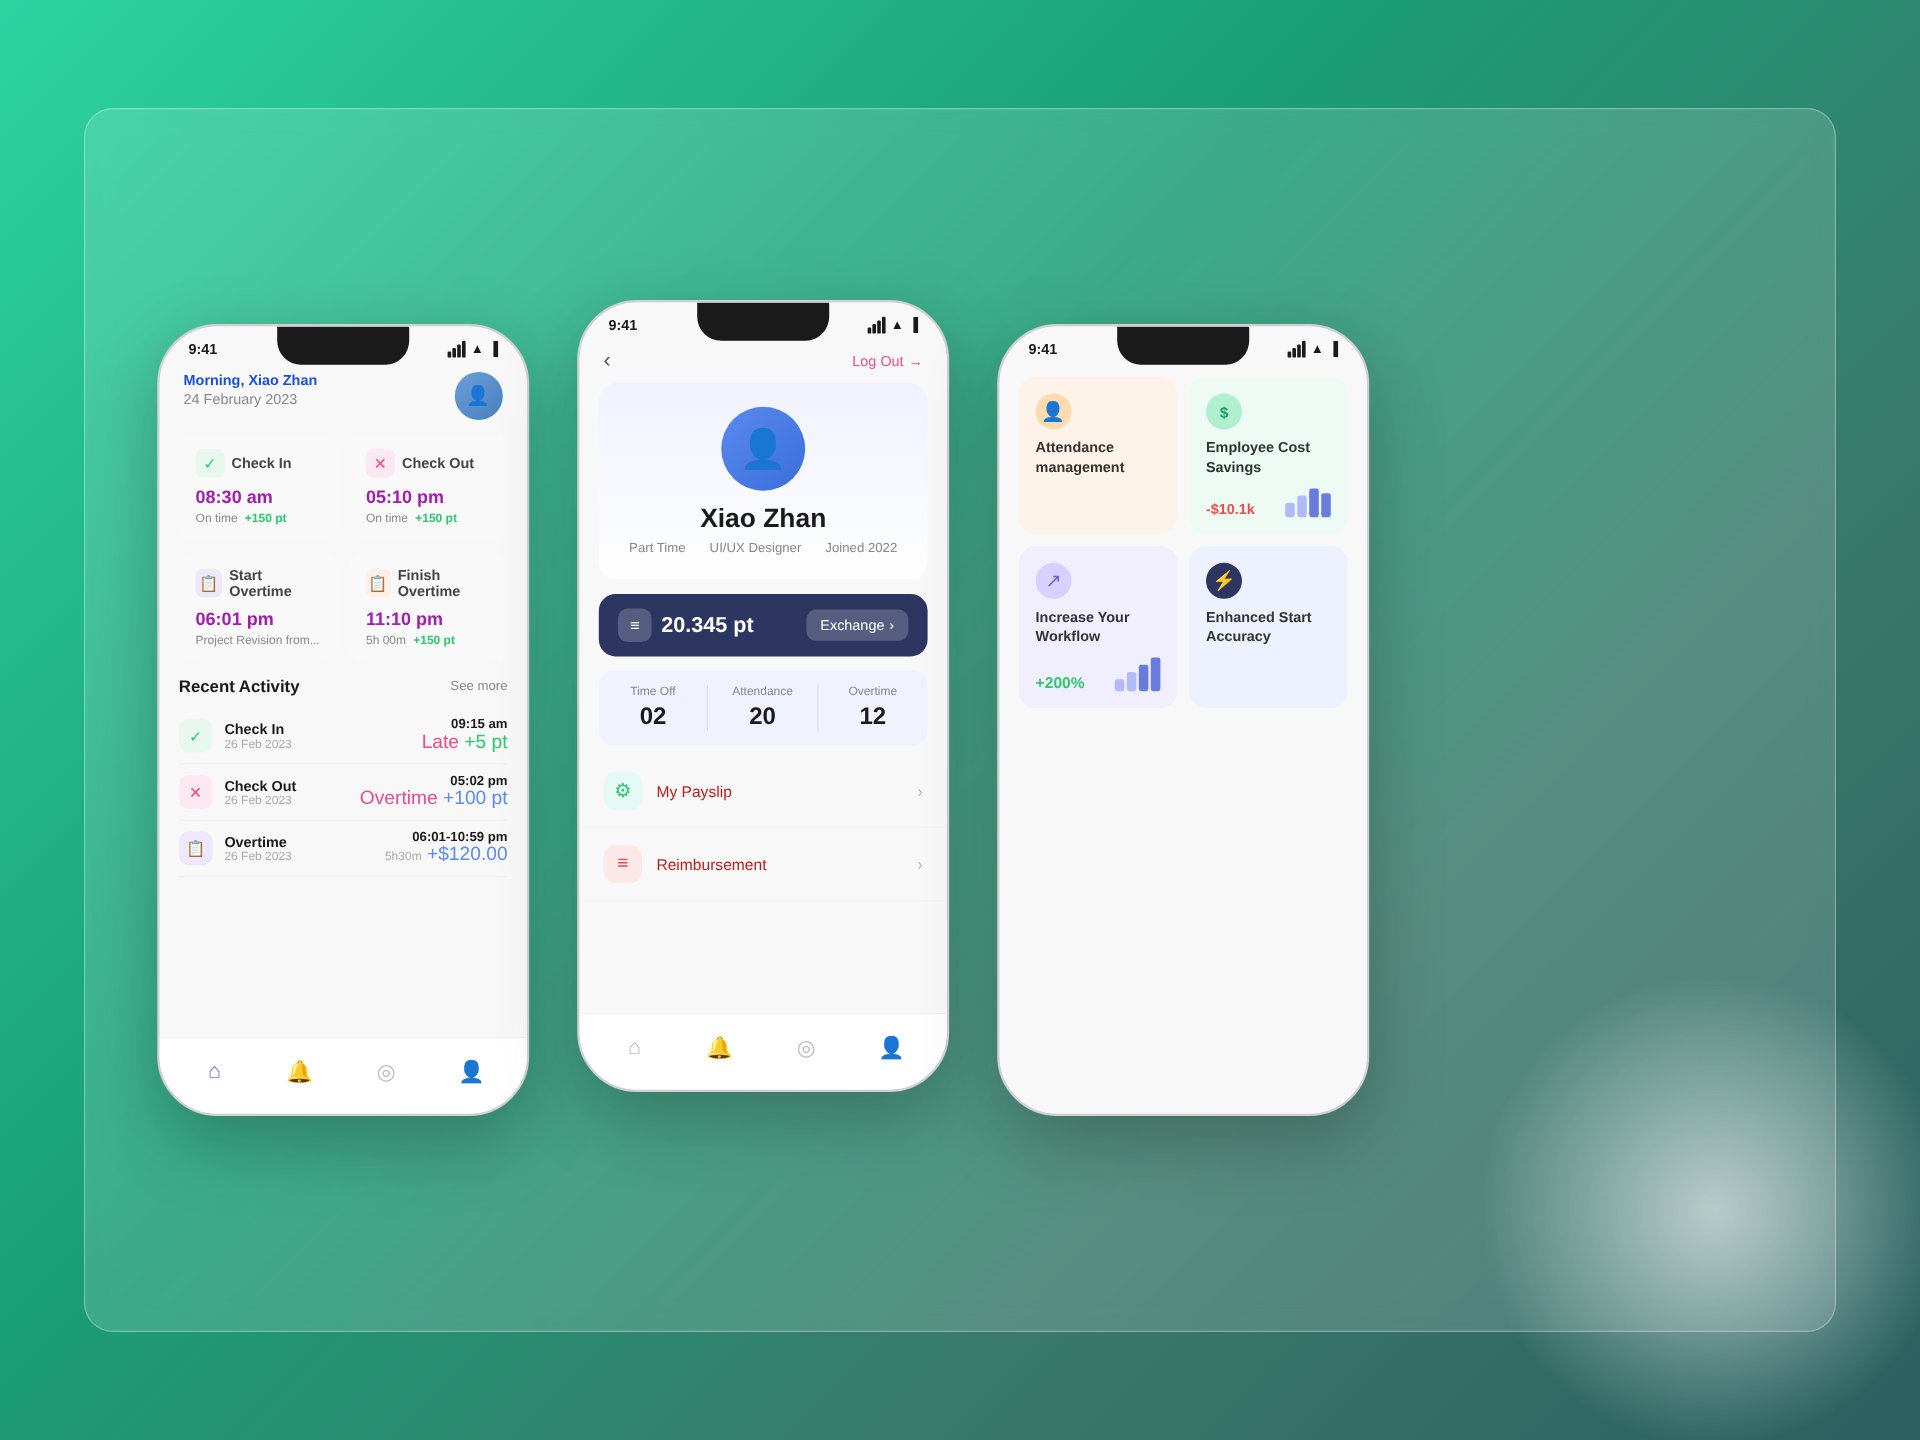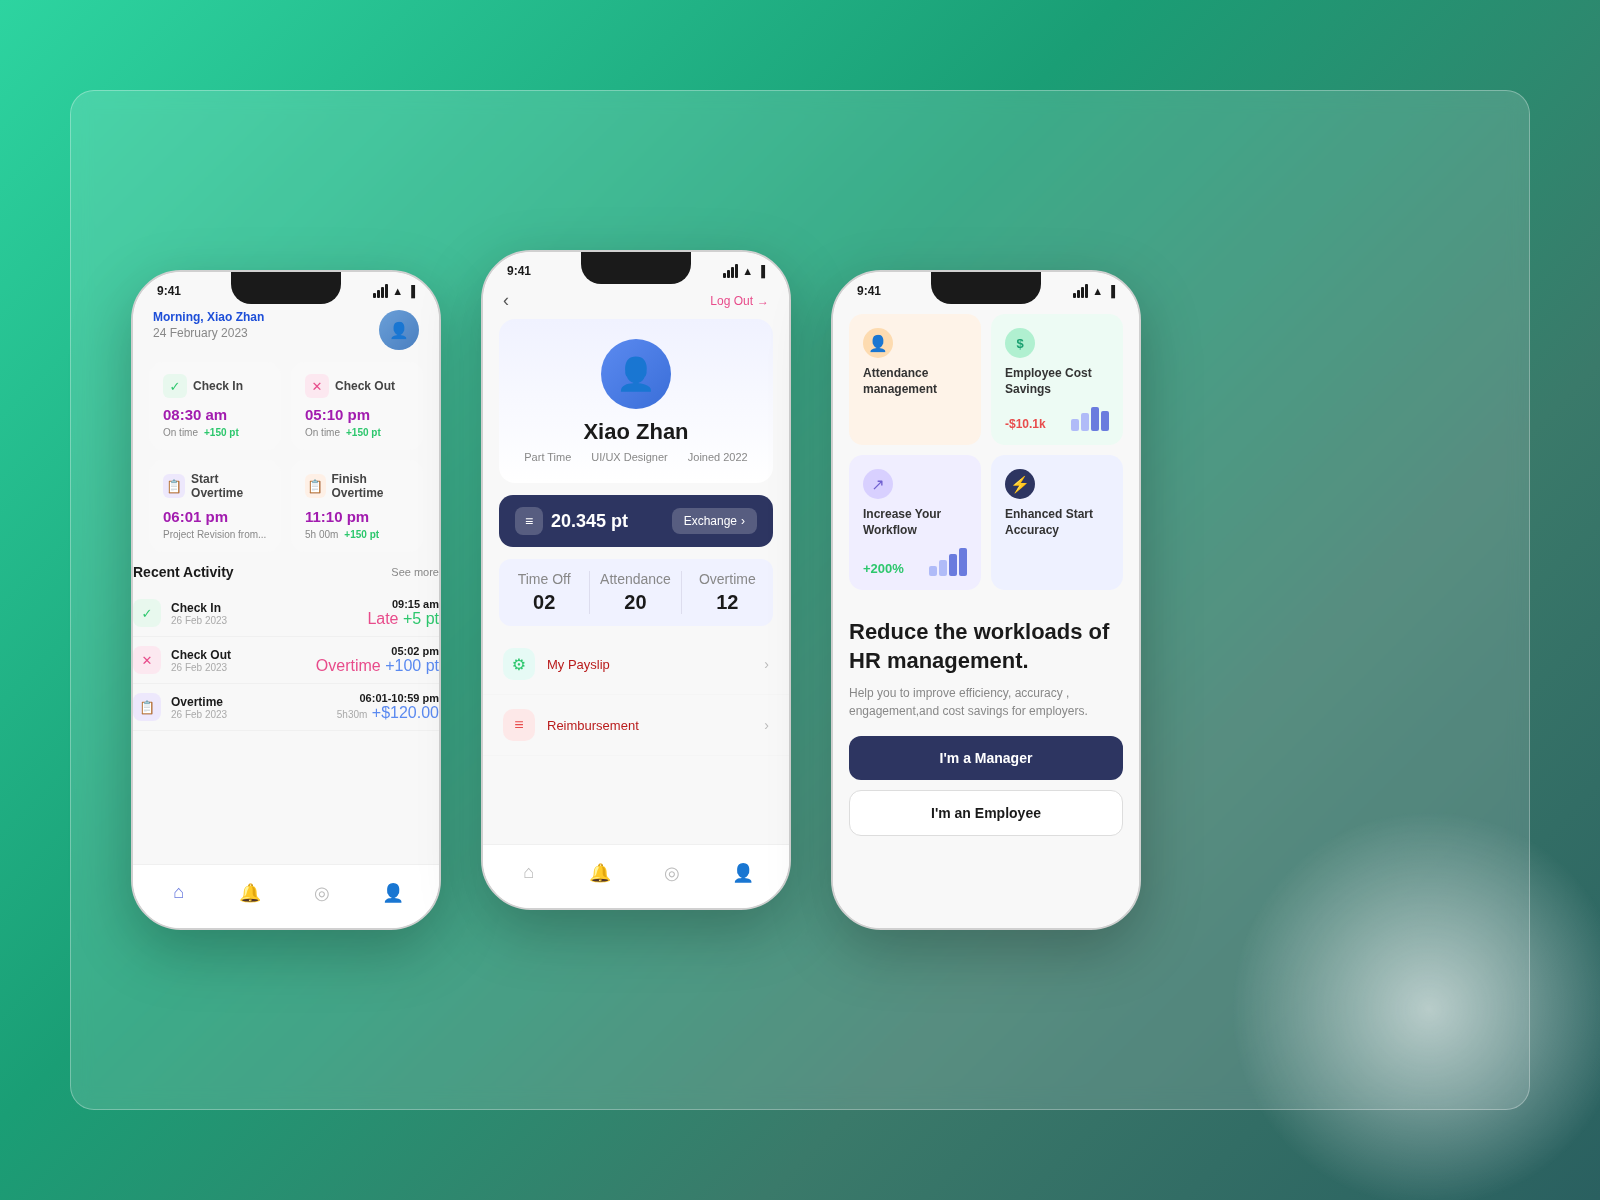--- a/index.html
+++ b/index.html
@@ -175,21 +175,21 @@
 
     .card-status {
       font-size: 10px;
       color: #888;
       display: flex;
       gap: 6px;
     }
 
     .card-status-points { color: #2dc76d; font-weight: 600; }
 
-    .recent-activity-section { padding: 0 0; }
+    .recent-activity-section { padding: 0 16px; }
     .section-header {
       display: flex;
       justify-content: space-between;
       align-items: center;
       margin-bottom: 10px;
     }
 
     .section-title { font-size: 14px; font-weight: 700; color: #1a1a1a; }
     .see-more { font-size: 11px; color: #888; }
 
@@ -358,21 +358,21 @@
       display: flex;
       flex-direction: column;
       align-items: center;
       padding: 0 8px;
     }
 
     .stat-item:not(:last-child) {
       border-right: 1px solid #dde;
     }
 
-    .stat-label { font-size: 14px; color: #888; margin-bottom: 4px; }
+    .stat-label { font-size: 10px; color: #888; margin-bottom: 4px; }
     .stat-value { font-size: 20px; font-weight: 700; color: #1a1a1a; }
 
     .menu-item {
       display: flex;
       align-items: center;
       padding: 14px 20px;
       border-bottom: 1px solid #f5f5f5;
     }
 
     .menu-item-icon {
@@ -780,24 +780,17 @@
             </div>
           </div>
         </div>
 
         <div class="feature-card blue-bg">
           <div class="feature-card-icon icon-bg-dark">⚡</div>
           <div class="feature-card-title">Enhanced Start Accuracy</div>
         </div>
       </div>
 
-      <div class="promo-section">
-        <div class="promo-title">Reduce the workloads of HR management.</div>
-        <div class="promo-desc">Help you to improve efficiency, accuracy , engagement,and cost savings for employers.</div>
-
-        <button class="cta-btn dark">I'm a Manager</button>
-        <button class="cta-btn outline">I'm an Employee</button>
-      </div>
     </div>
   </div>
 
   <div class="glow-right"></div>
 </div>
 
 </body></html>

